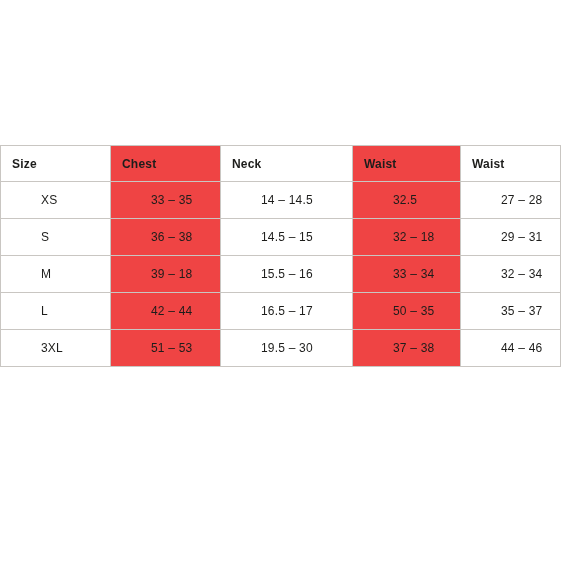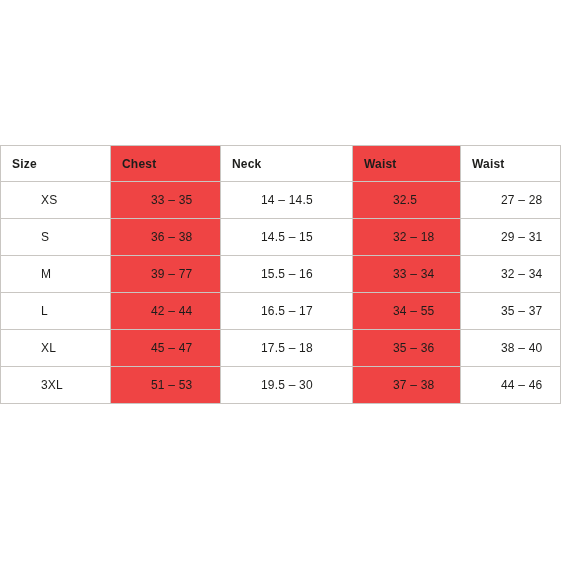--- a/index.html
+++ b/index.html
@@ -108,38 +108,31 @@
           </tr>
           <tr>
             <td>S</td>
             <td class="tint">36 – 38</td>
             <td>14.5 – 15</td>
             <td class="tint">32 – 18</td>
             <td>29 – 31</td>
           </tr>
           <tr>
             <td>M</td>
-            <td class="tint">39 – 77</td>
+            <td class="tint">39 – 18</td>
             <td>15.5 – 16</td>
             <td class="tint">33 – 34</td>
             <td>32 – 34</td>
           </tr>
           <tr>
             <td>L</td>
             <td class="tint">42 – 44</td>
             <td>16.5 – 17</td>
-            <td class="tint">34 – 55</td>
+            <td class="tint">50 – 35</td>
             <td>35 – 37</td>
-          </tr>
-          <tr>
-            <td>XL</td>
-            <td class="tint">45 – 47</td>
-            <td>17.5 – 18</td>
-            <td class="tint">35 – 36</td>
-            <td>38 – 40</td>
           </tr>
           <tr>
             <td>3XL</td>
             <td class="tint">51 – 53</td>
             <td>19.5 – 30</td>
             <td class="tint">37 – 38</td>
             <td>44 – 46</td>
           </tr>
         </tbody>
     </table>

